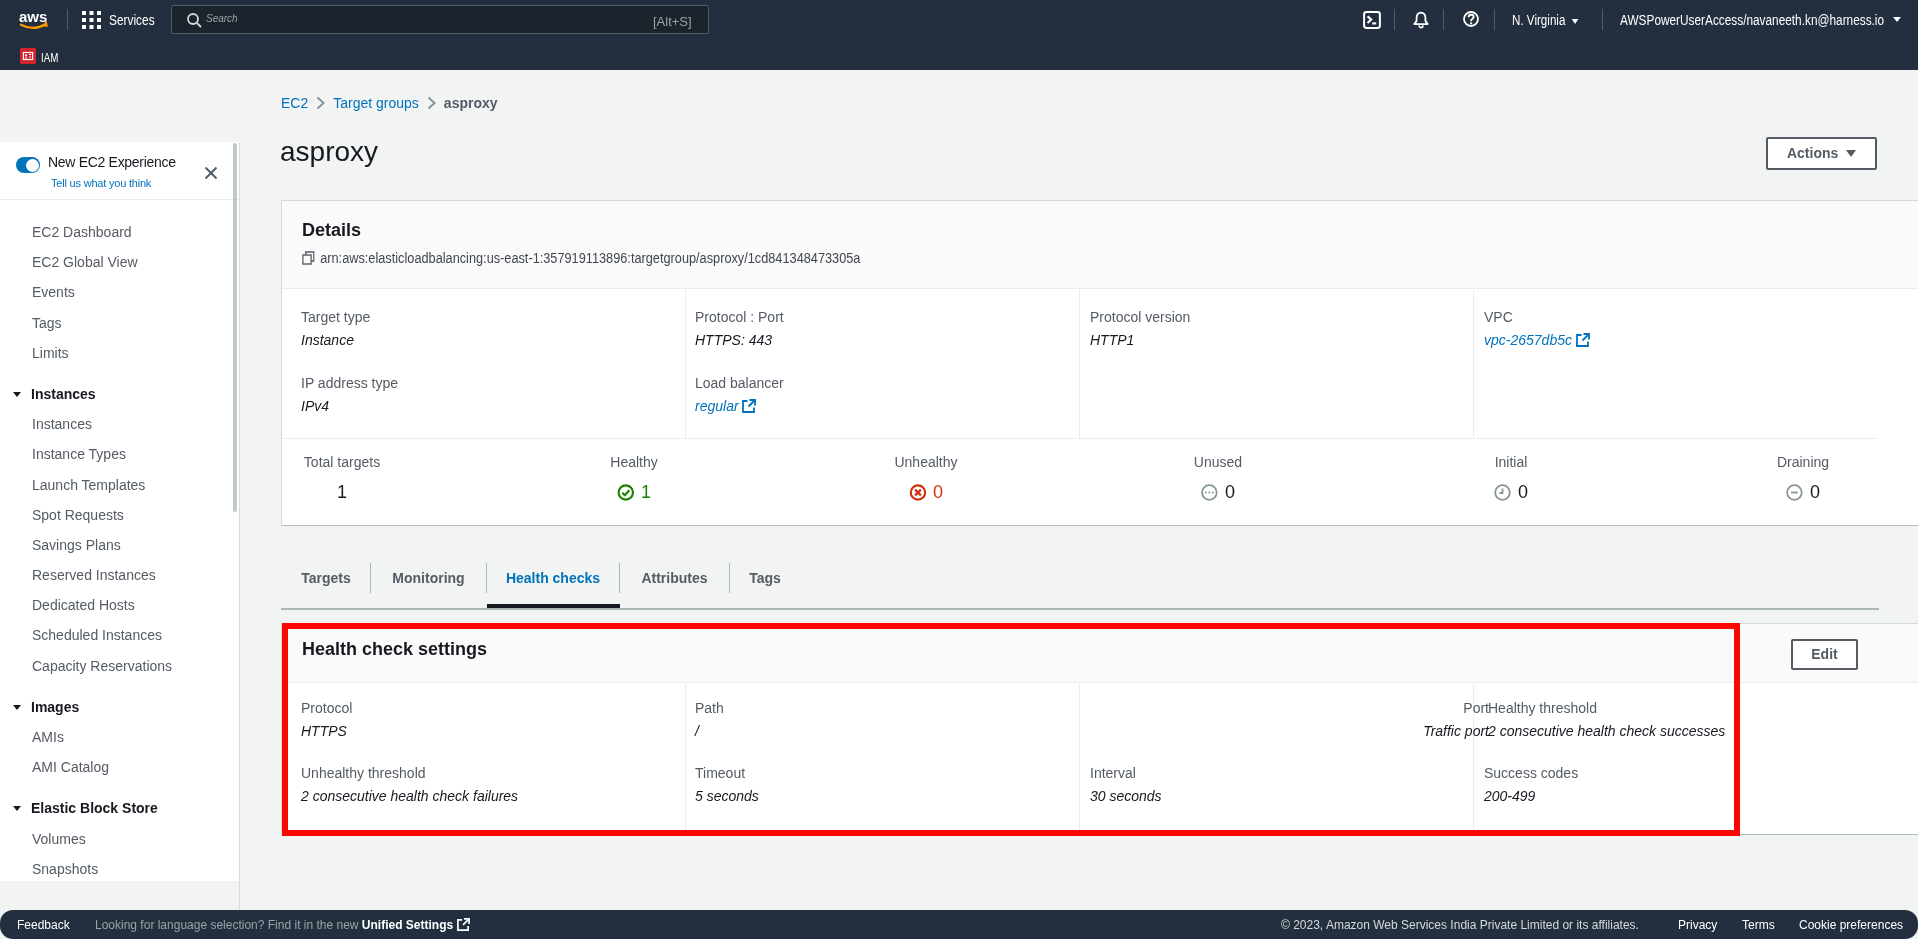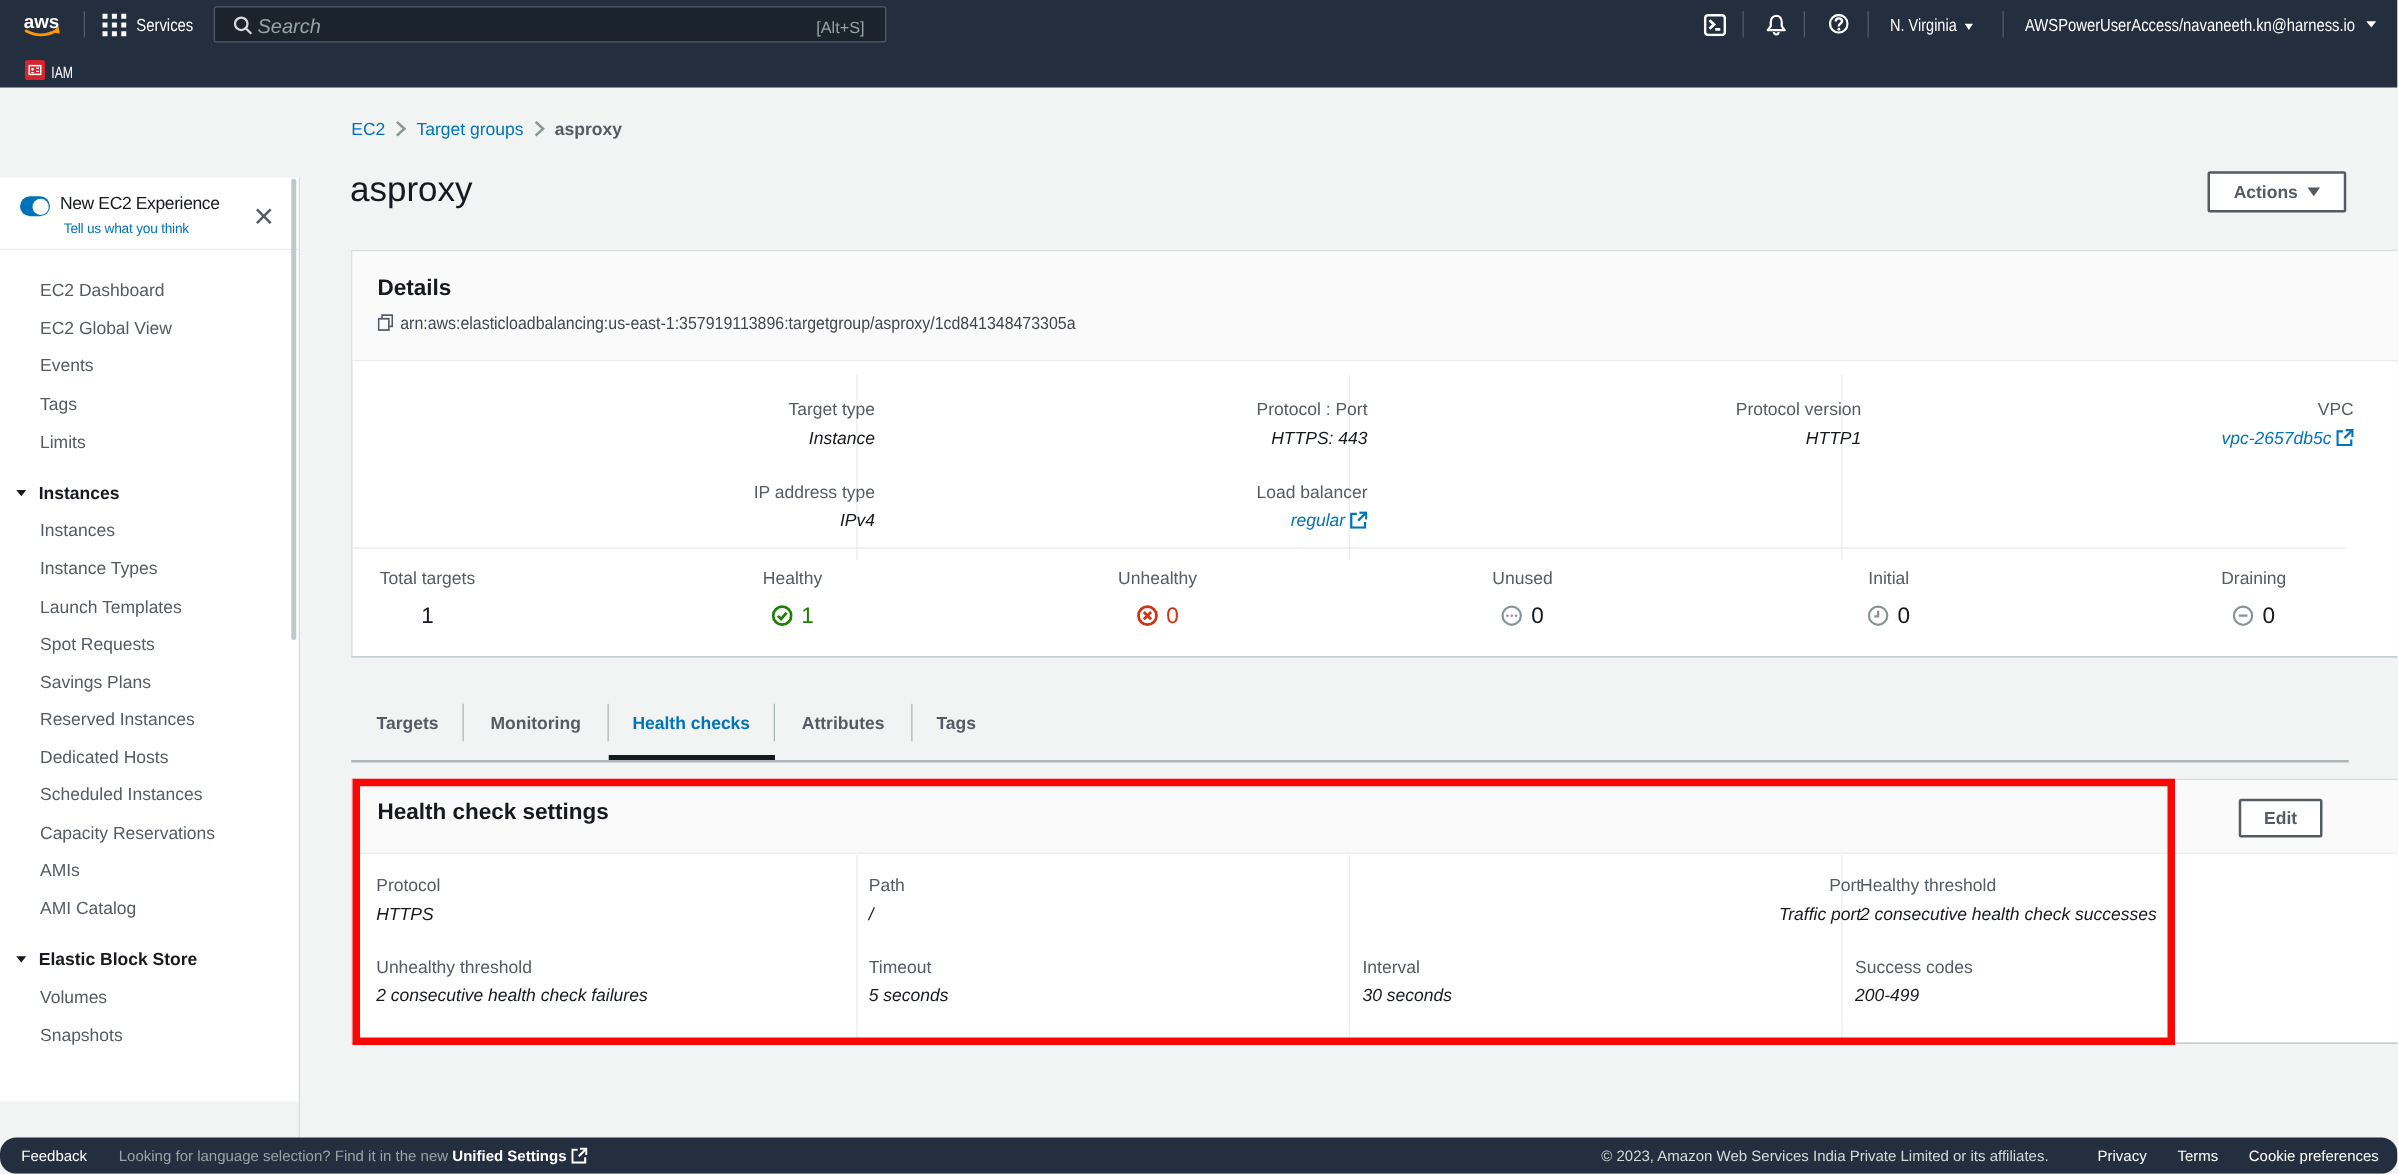--- a/index.html
+++ b/index.html
@@ -7,21 +7,21 @@
 body { font-family:"Liberation Sans", sans-serif; background:#f2f3f3; position:relative; }
 
 
 #topnav { position:absolute; left:0; top:0; width:1918px; height:70px; background:#232f3e; }
 #awslogo { position:absolute; left:19px; top:8px; }
 .navsep { position:absolute; top:9px; width:1px; height:21px; background:#545b64; }
 #gridicon { position:absolute; left:81px; top:10px; }
 #svcstext { position:absolute; left:109px; top:12px; color:#fff; font-size:14px; transform:scaleX(.85); transform-origin:0 0; }
 #searchbox { position:absolute; left:171px; top:5px; width:538px; height:29px; background:#1b232d; border:1px solid #545b64; border-radius:2px; }
 #searchbox .mag { position:absolute; left:14px; top:6px; }
-#searchbox .ph { position:absolute; left:34px; top:7px; color:#95a5a6; font-size:16px; font-style:italic;text-align:right; }
+#searchbox .ph { position:absolute; left:34px; top:7px; color:#95a5a6; font-size:10px; font-style:italic;text-align:right; }
 #searchbox .alt { position:absolute; left:481px; top:8px; color:#95a5a6; font-size:13px; }
 .navico { position:absolute; top:11px; }
 #regiontxt { position:absolute; left:1512px; top:12px; color:#fff; font-size:14px; transform:scaleX(.83); transform-origin:0 0; }
 #accttxt { position:absolute; left:1620px; top:12px; color:#fff; font-size:14px; transform:scaleX(.845); transform-origin:0 0; white-space:nowrap; }
 .caret { display:inline-block; width:0; height:0; border-left:4.5px solid transparent; border-right:4.5px solid transparent; border-top:5.5px solid #fff; vertical-align:middle; }
 #iamicon { position:absolute; left:20px; top:48px; width:16px; height:16px; background:#d6242d; border-radius:2px; }
 #iamtxt { position:absolute; left:41px; top:50px; color:#fff; font-size:13px; transform:scaleX(.75); transform-origin:0 0; }
 
 
 #sidebar { position:absolute; left:0; top:142px; width:240px; height:739px; background:#fff; border-right:1px solid #d5dbdb; }
@@ -173,20 +173,21 @@
     <div class="hd"><span class="tri"></span>Instances</div>
     <div class="it">Instances</div>
     <div class="it">Instance Types</div>
     <div class="it">Launch Templates</div>
     <div class="it">Spot Requests</div>
     <div class="it">Savings Plans</div>
     <div class="it">Reserved Instances</div>
     <div class="it">Dedicated Hosts</div>
     <div class="it">Scheduled Instances</div>
     <div class="it">Capacity Reservations</div>
+    <div class="hd"><span class="tri"></span>Images</div>
     <div class="it">AMIs</div>
     <div class="it">AMI Catalog</div>
     <div class="hd"><span class="tri"></span>Elastic Block Store</div>
     <div class="it">Volumes</div>
     <div class="it">Snapshots</div>
   </div>
   <div id="sb-scroll"></div>
 </div>
 
 <div style="position:absolute;left:239px;top:881px;width:1px;height:29px;background:#d5dbdb;"></div>
@@ -200,21 +201,21 @@
 <div id="actionsbtn">Actions &nbsp;<span style="display:inline-block;width:0;height:0;border-left:5.5px solid transparent;border-right:5.5px solid transparent;border-top:7px solid #545b64;vertical-align:1px;"></span></div>
 
 <div class="card" id="details">
   <div class="cardhead">
     <div class="cardtitle">Details</div>
     <div id="arnline"><svg width="14" height="14" viewBox="0 0 14 14">
           <rect x="1" y="4" width="9" height="9" fill="none" stroke="#545b64" stroke-width="1.4"></rect>
           <path d="M4,4 L4,1 L13,1 L13,10 L10,10" fill="none" stroke="#545b64" stroke-width="1.4"></path>
         </svg>arn:aws:elasticloadbalancing:us-east-1:357919113896:targetgroup/asproxy/1cd841348473305a</div>
   </div>
-  <div class="gridrow" style="top:99px; height:148px;text-align:right;">
+  <div class="gridrow" style="top:89px; height:148px;">
     <div class="vline" style="left:403px; height:148px;"></div>
     <div class="vline" style="left:797px; height:148px;"></div>
     <div class="vline" style="left:1191px; height:148px;"></div>
     <div class="col4" style="left:19px; top:19px;">
         <div class="lb">Target type</div>
         <div class="vl">Instance</div>
       </div>
     <div class="col4" style="left:413px; top:19px;">
         <div class="lb">Protocol : Port</div>
         <div class="vl">HTTPS: 443</div>

